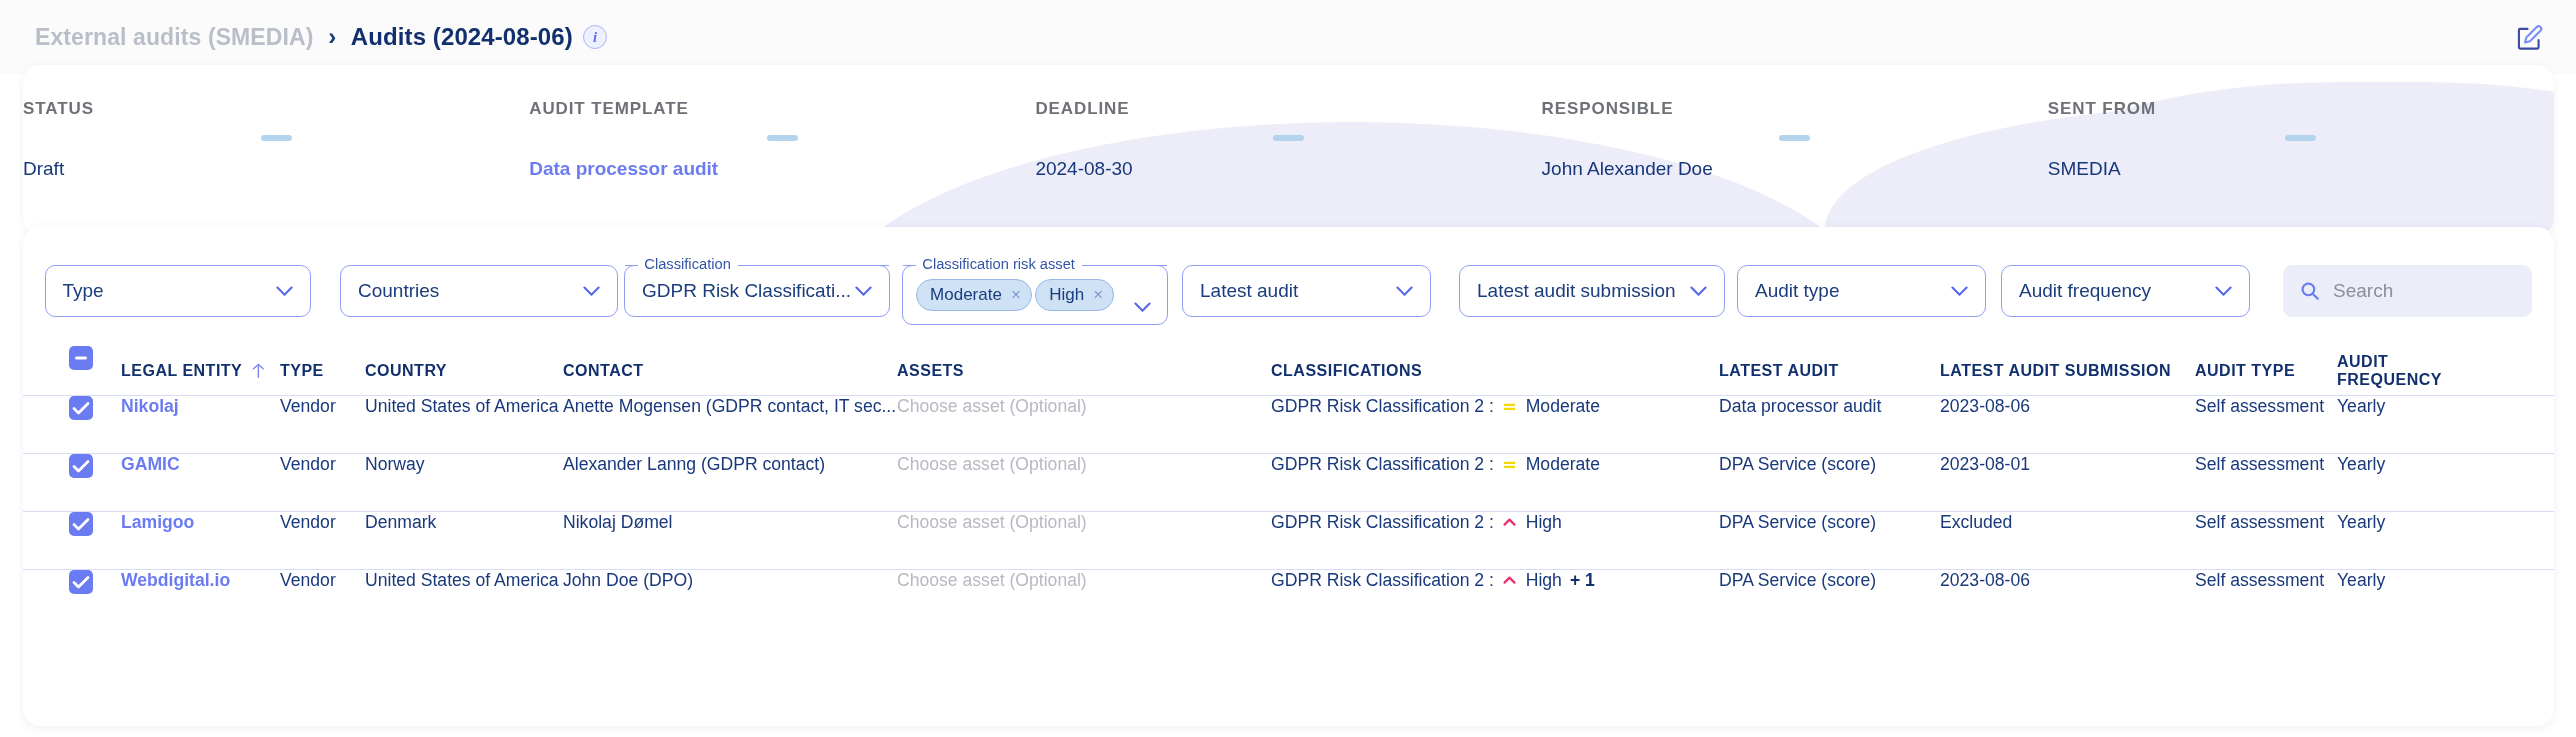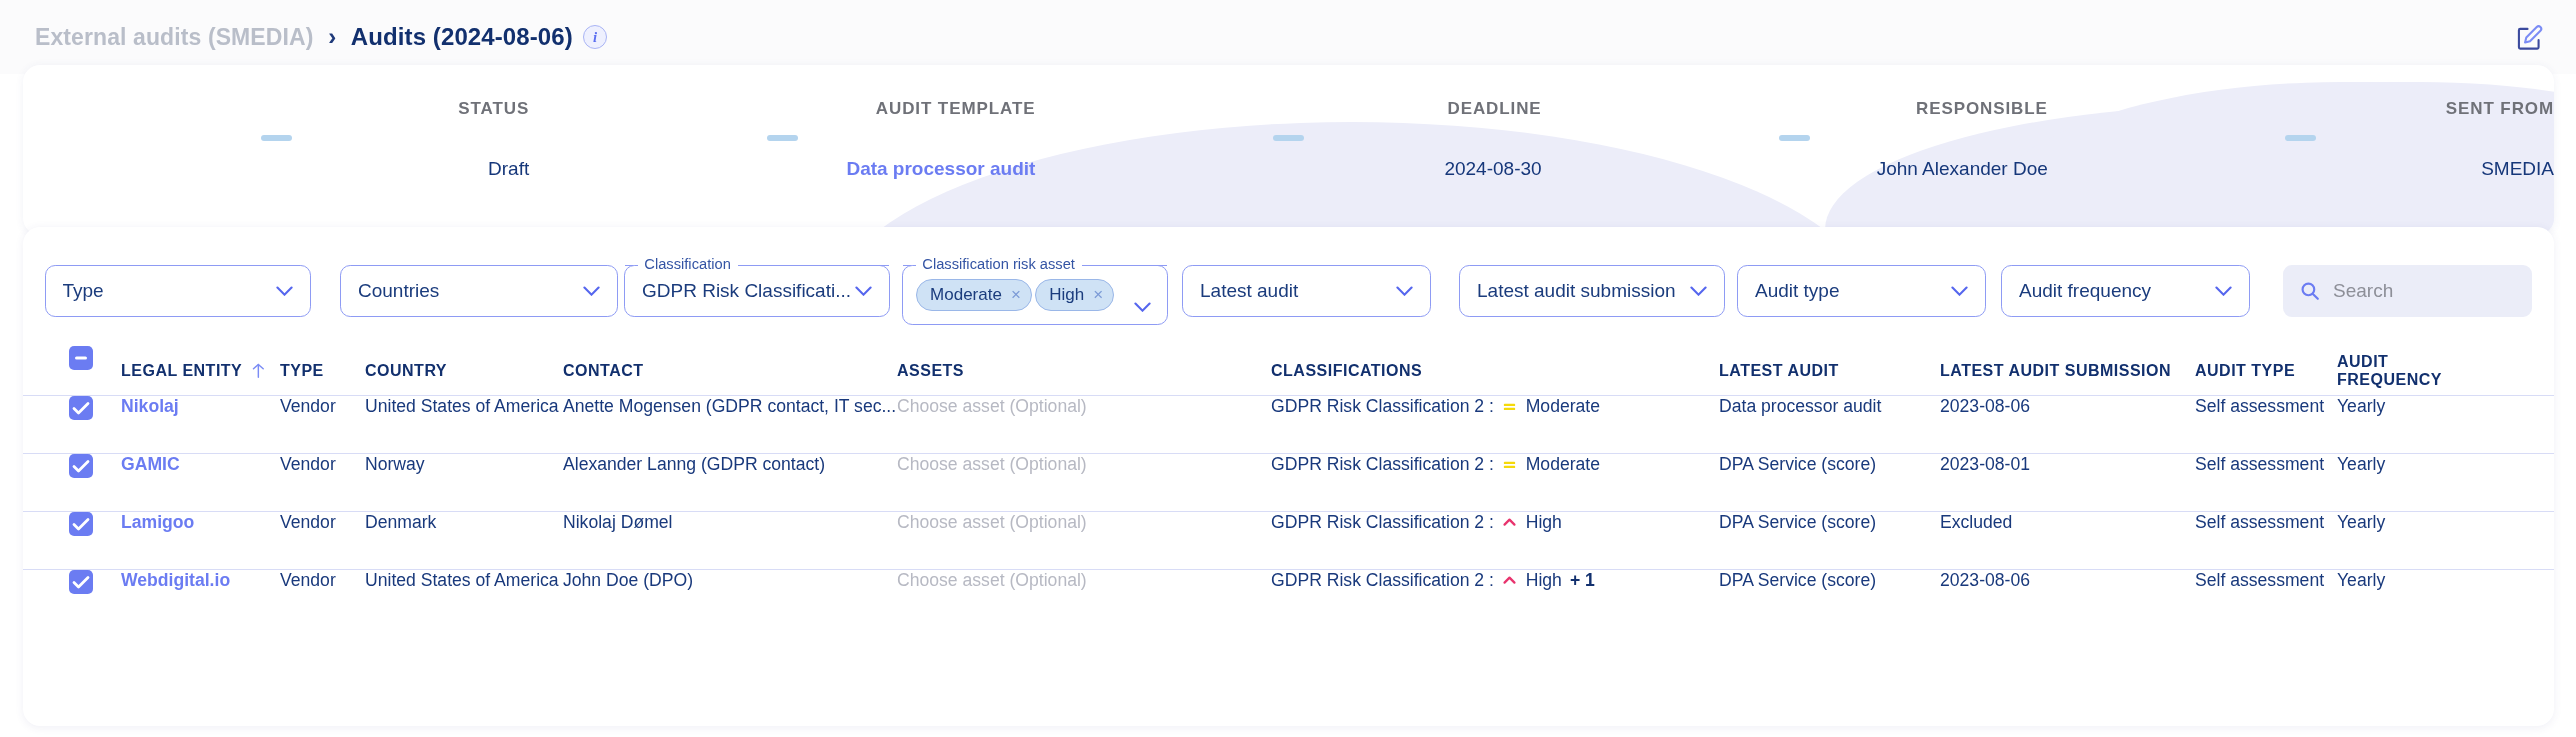--- a/index.html
+++ b/index.html
@@ -49,21 +49,21 @@
   .blob { position: absolute; background: #ecedf9; border-radius: 50%; }
   .blob-a { width: 1048px; height: 317px; left: 805px; top: 57px;
             border-radius: 50% 50% 50% 50% / 60% 60% 40% 40%; }
   .blob-b { width: 850px; height: 249px; left: 1802px; top: 40px;
             border-radius: 50%/50%; }
   .blob-c { width: 793px; height: 295px; left: 1961px; top: 17px; border-radius: 45%; }
   .sumcols {
     position: relative; display: flex; height: 100%; align-items: flex-start;
     padding-top: 34px;
   }
-  .sumcol { flex: 1; text-align: right; }
+  .sumcol { flex: 1; text-align: left; }
   .sum-label {
     font-size: 17px; font-weight: bold; color: #6f7178;
     letter-spacing: 0.9px;
   }
   .sum-rule {
     width: 31px; height: 5.7px; border-radius: 3.4px; background: #b4d4ee;
     margin: 16px auto 0;
   }
   .sum-value { margin-top: 17px; font-size: 19px; color: #16377a; }
   .sum-value.link { color: #6b7cf2; font-weight: bold; }

